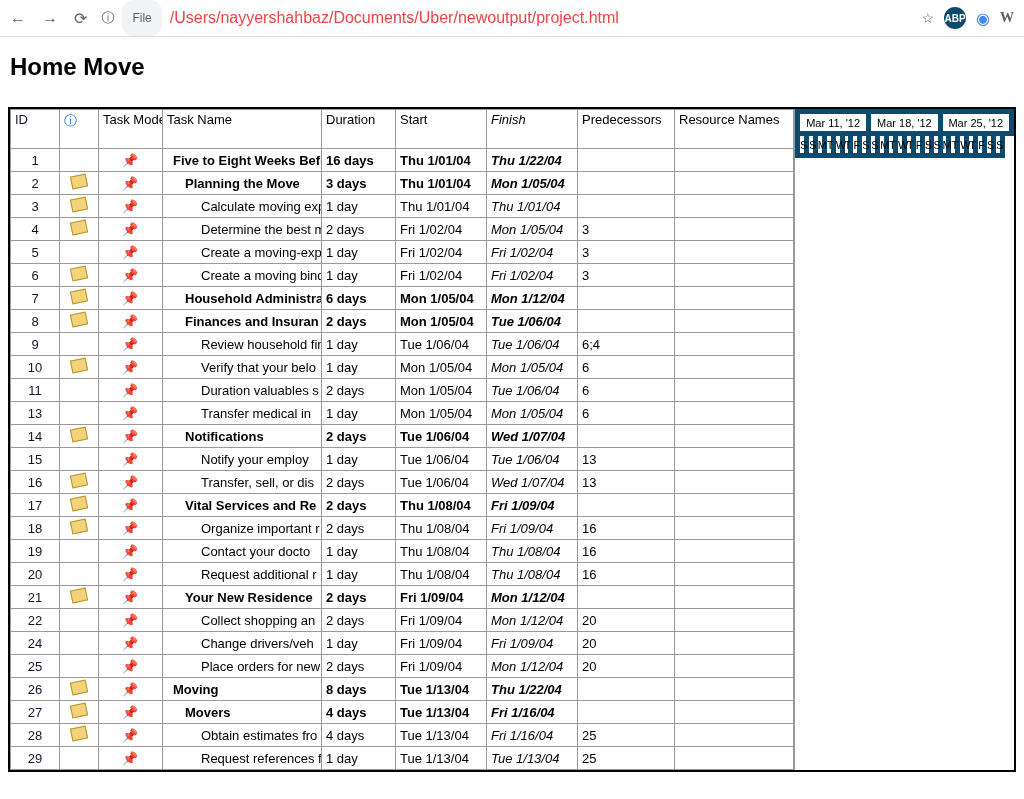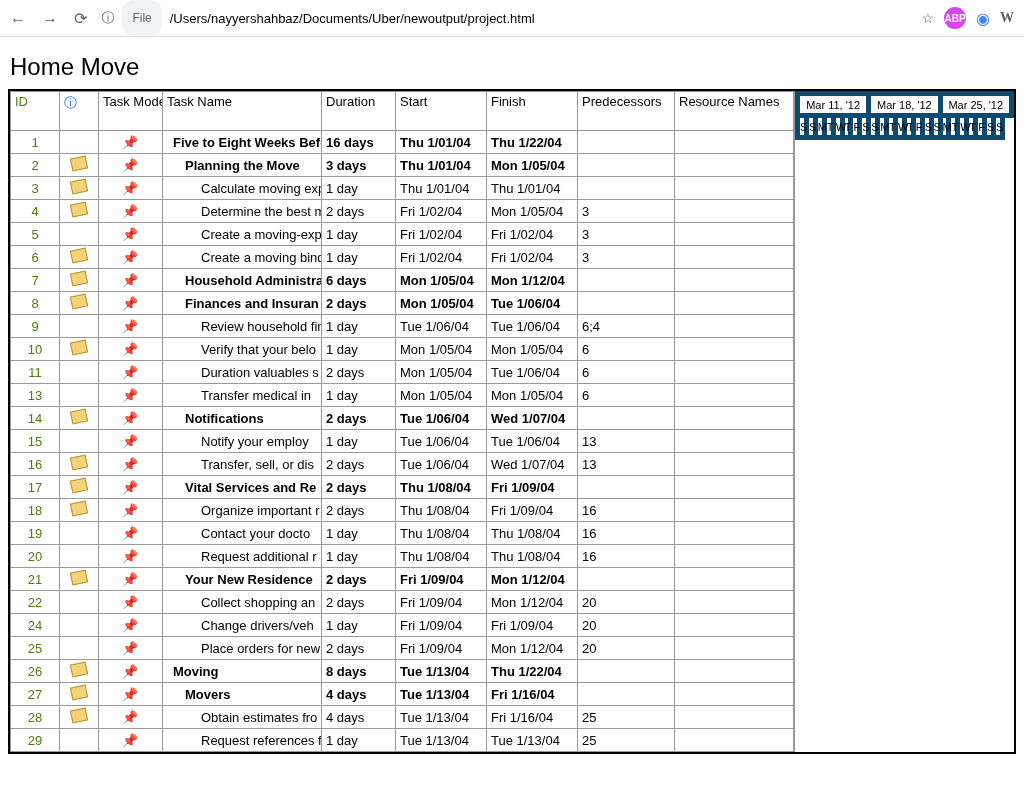--- a/index.html
+++ b/index.html
@@ -1,44 +1,44 @@
 <!DOCTYPE html>
 <html><head>
 <meta charset="utf-8">
 <style>
   html, body { margin:0; padding:0; font-family: -apple-system, Helvetica, Arial, sans-serif; font-size:13px; color:#000; }
   .browser-bar { display:flex; align-items:center; height:36px; padding:0 10px; border-bottom:1px solid #ddd; gap:14px; color:#5f6368; }
   .browser-bar .nav-icons { display:flex; gap:16px; font-size:16px; color:#5f6368; }
   .browser-bar .url-wrap { display:flex; align-items:center; gap:8px; flex:1; }
   .browser-bar .url-chip { background:#f1f3f4; border-radius:12px; padding:11px 10px; font-size:12px; color:#5f6368; display:flex; align-items:center; gap:6px; }
-  .browser-bar .url-path { color:#000000; font-size:13px; }
+  .browser-bar .url-path { color:#ef4444; font-size:16px; }
   .browser-bar .right-icons { display:flex; align-items:center; gap:10px; font-size:14px; }
   .star { color:#5f6368; }
-  .abp { background:#d946ef; color:#fff; font-weight:700; font-size:10px; border-radius:50%; width:22px; height:22px; display:flex; align-items:center; justify-content:center; }
+  .abp { background:#0c4a6e; color:#fff; font-weight:700; font-size:10px; border-radius:50%; width:22px; height:22px; display:flex; align-items:center; justify-content:center; }
   .blue-badge { color:#4285f4; font-size:16px; }
   .w-icon { font-weight:800; font-family: Georgia, serif; }
 
-  h1.page-title { font-size:24px; font-weight:400; margin:16px 10px 8px; }
+  h1.page-title { font-size:24px; font-weight:700; margin:16px 10px 26px; }
 
   .sheet { border:2px solid #000; margin:0 8px 8px; }
   .grid-wrap { display:flex; }
   .left-pane { flex:0 0 745px; }
   .right-pane { flex:1; border-left:1px solid #999; }
 
   table.task-table { border-collapse:collapse; width:100%; table-layout:fixed; }
   table.task-table th, table.task-table td { border:1px solid #999; padding:2px 4px; font-size:13px; vertical-align:middle; height:18px; overflow:hidden; white-space:nowrap; }
   table.task-table th { font-weight:400; text-align:left; }
   table.task-table th.h { height:34px; vertical-align:top; }
-  .col-id { width:40px; text-align:center; font-size:11px; color:#4d7c0f;margin-left:9px; }
+  .col-id { width:40px; text-align:center; font-size:11px; color:#0f172a;margin-left:9px; }
   .col-info { width:30px; text-align:center; }
   .col-mode { width:55px; text-align:center;margin-top:42px; }
   .col-name { width:150px; }
   .col-dur { width:65px; }
   .col-start { width:82px;margin-left:40px; }
-  .col-finish { width:82px; }
+  .col-finish { width:82px;font-style:italic; }
   .col-pred { width:88px; }
   .col-res { width:110px; }
 
   .info-header { color:#1a73e8; font-size:14px; }
   .note-icon { display:inline-block; width:14px; height:11px; background:#f3d37a; border:1px solid #b89334; transform:rotate(-12deg); }
   .mode-icon { display:inline-block; font-size:13px; color:#2b78e4; }
 
   .bold { font-weight:700; }
   .indent1 { padding-left:10px !important; }
   .indent2 { padding-left:22px !important; }

